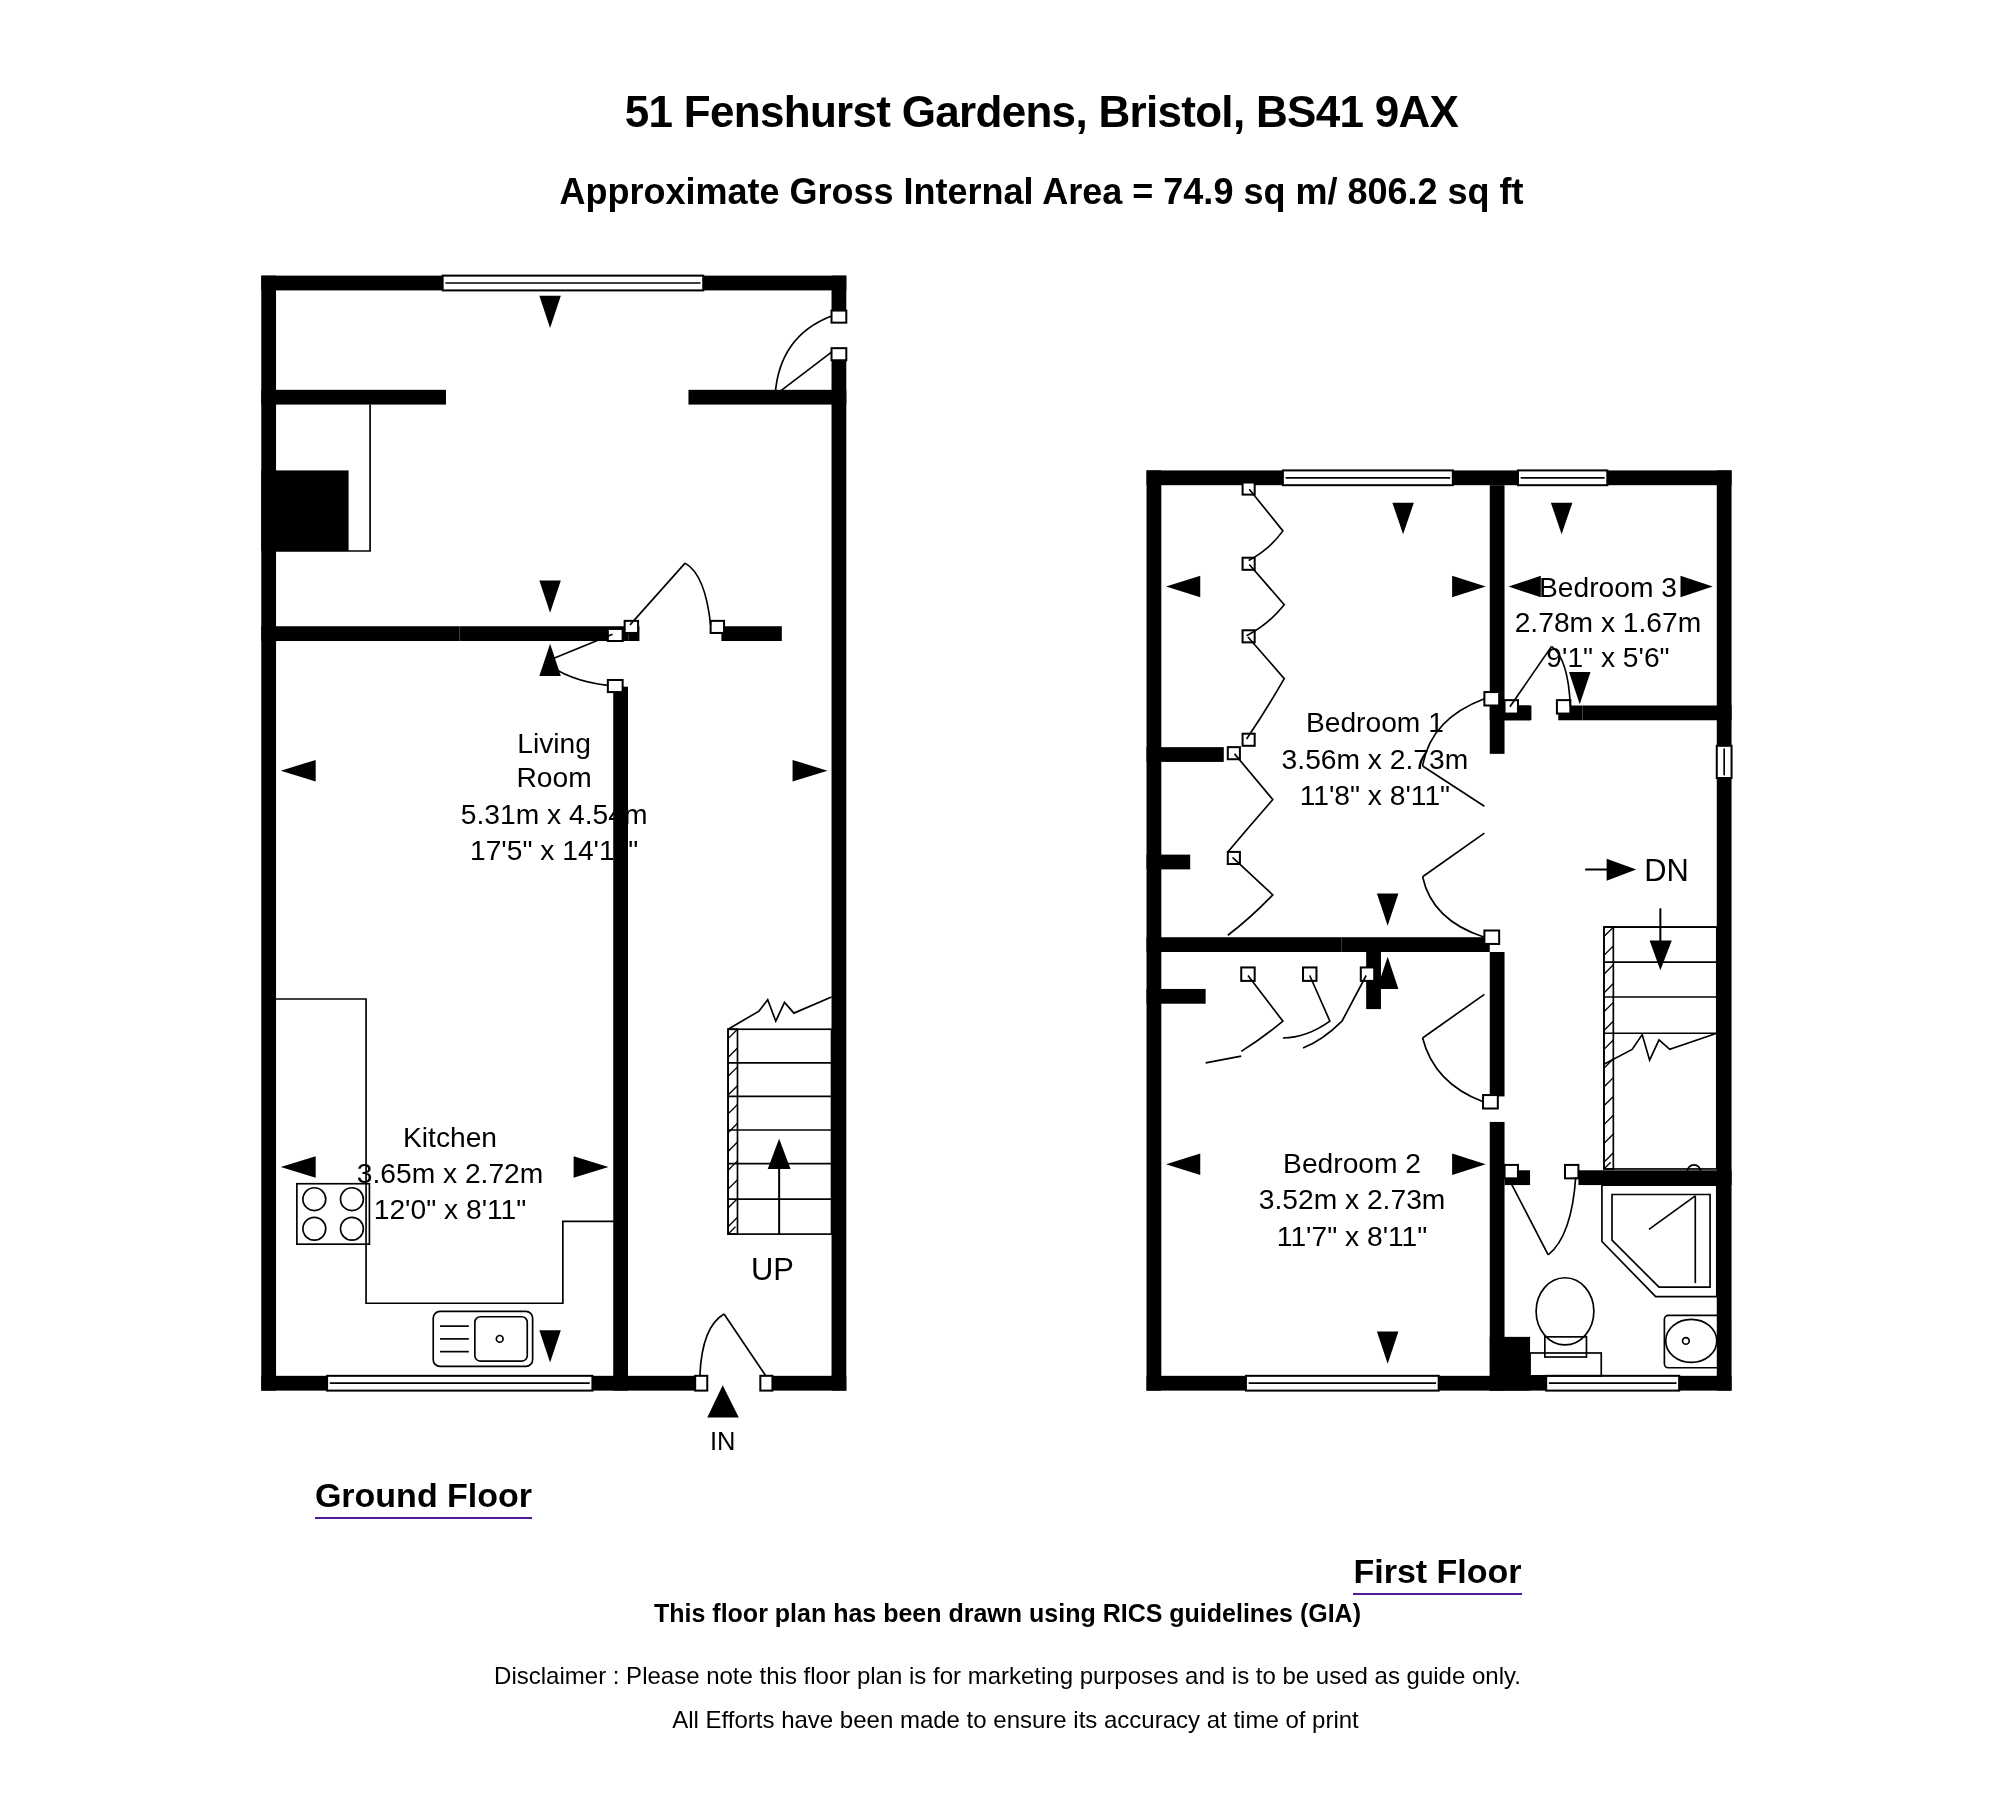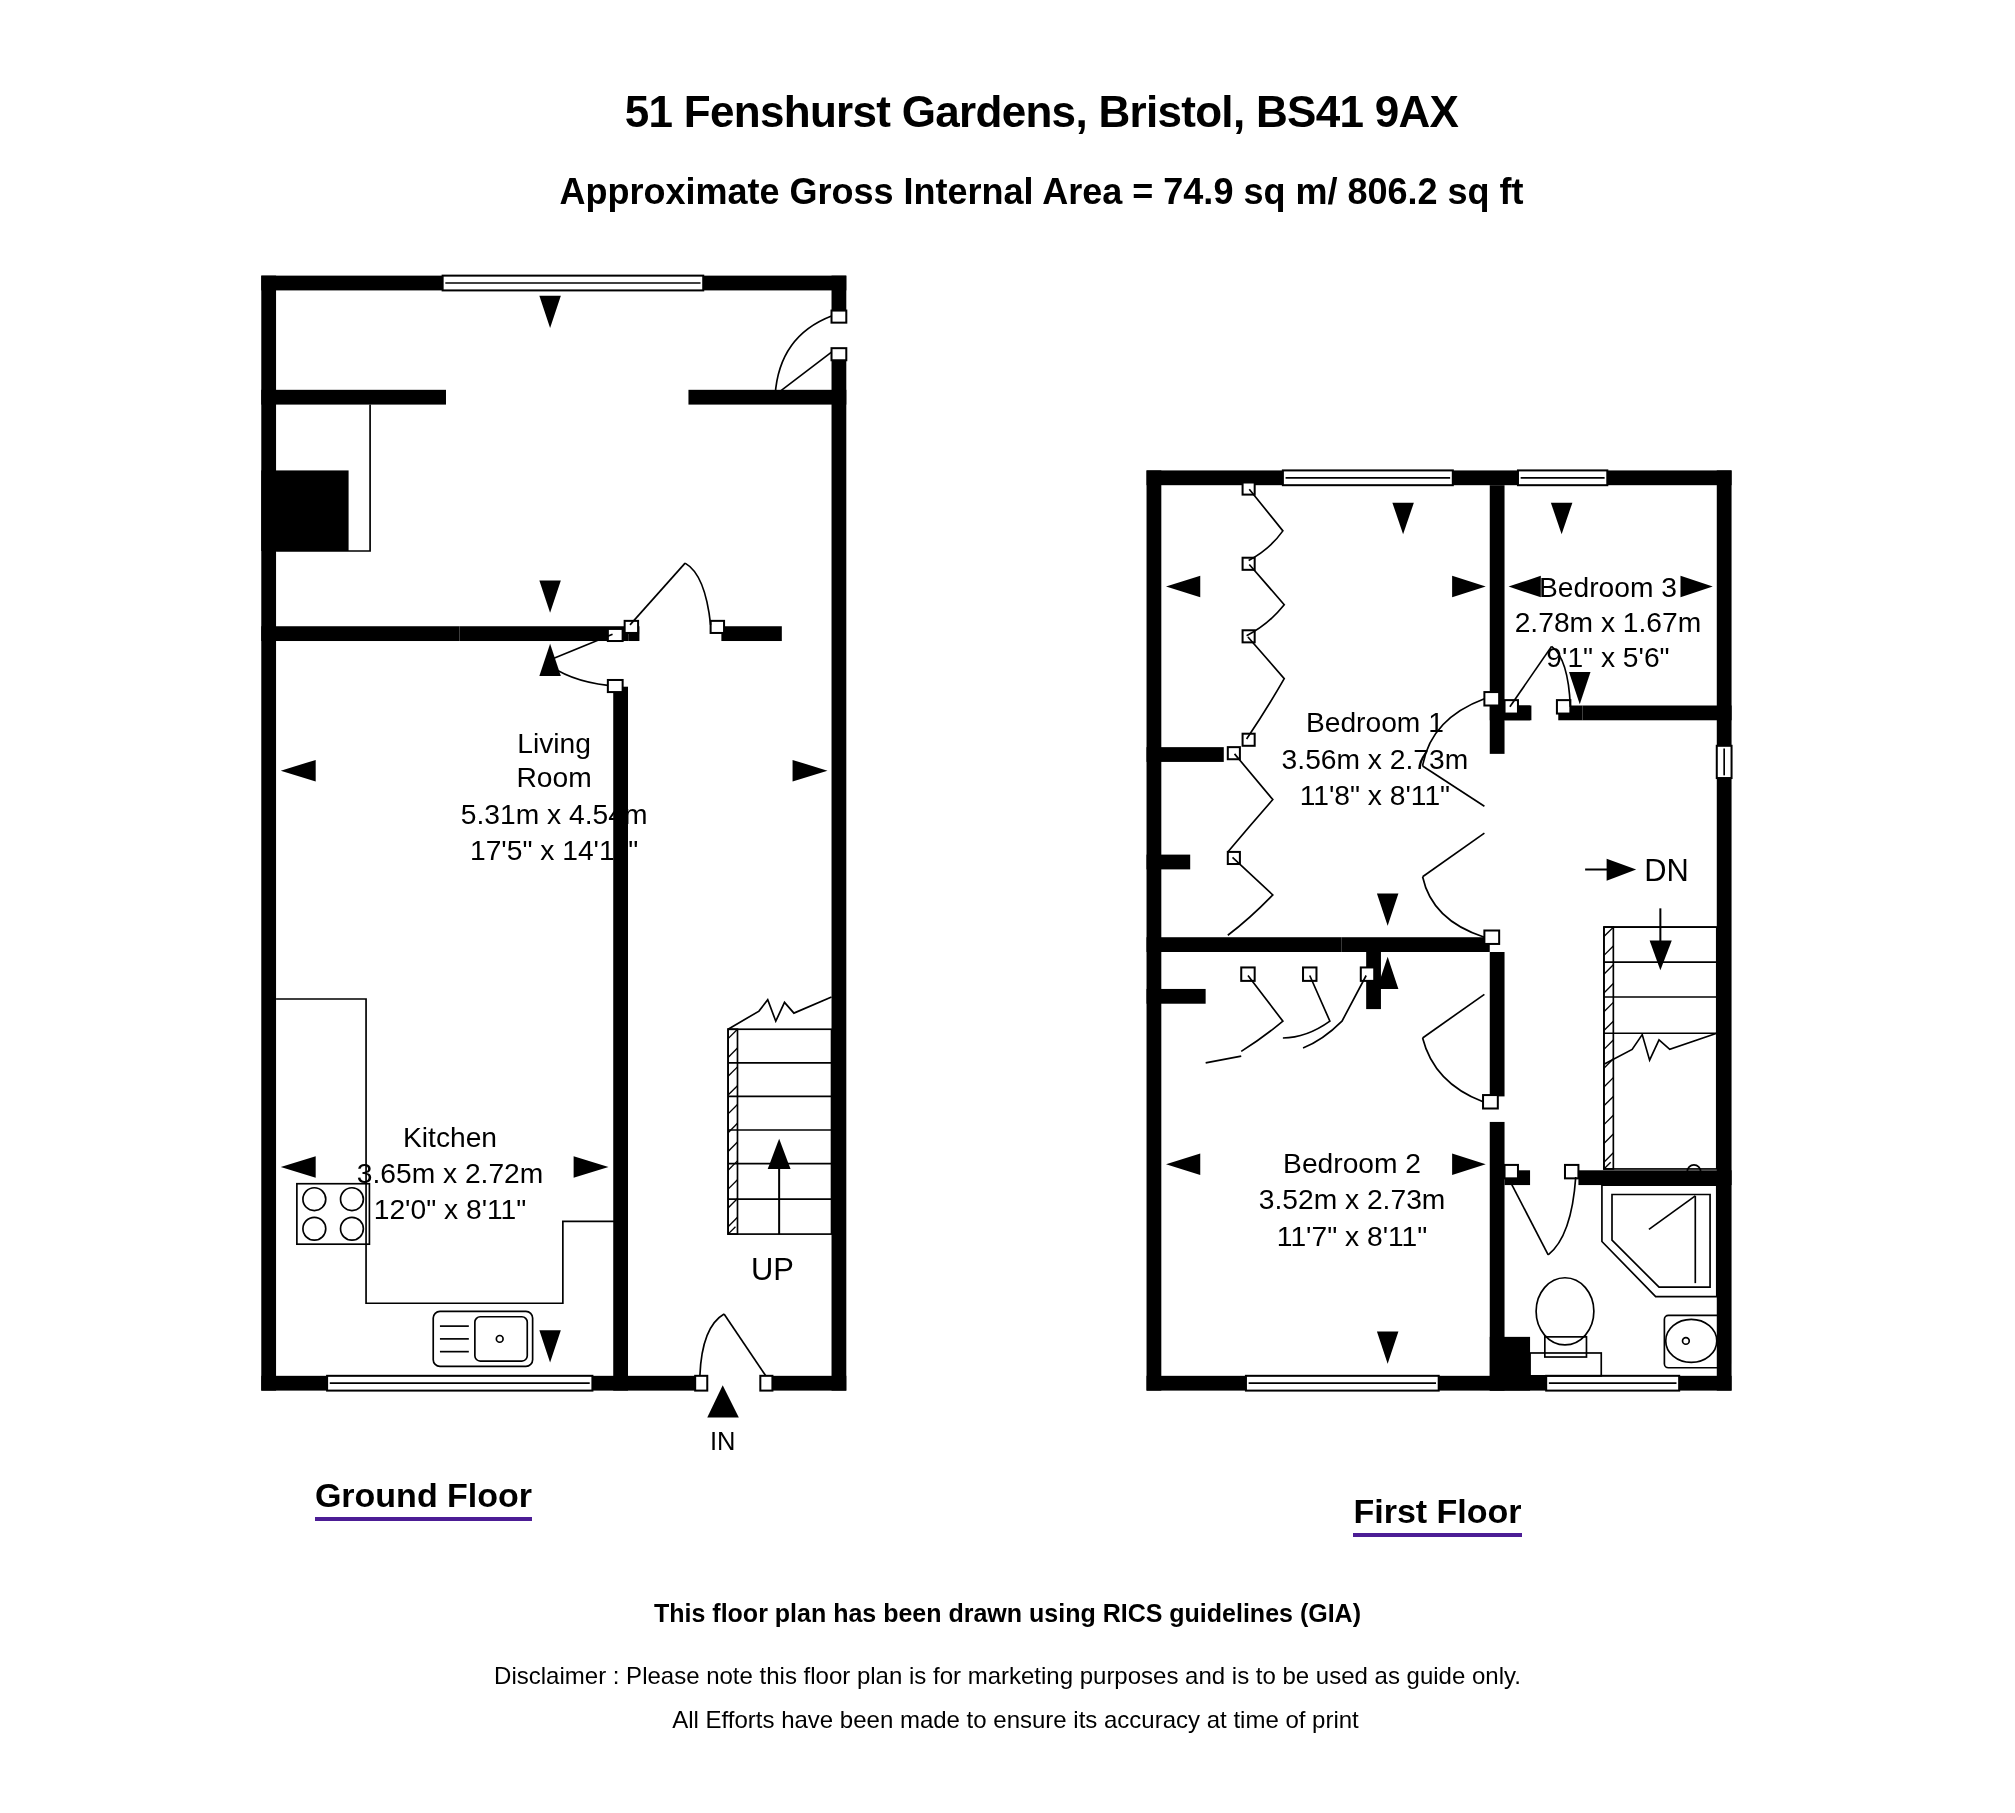--- a/index.html
+++ b/index.html
@@ -4,21 +4,21 @@
 <style>
   html,body{margin:0;padding:0;background:#ffffff;}
   body{width:2015px;height:1814px;position:relative;font-family:"Liberation Sans",sans-serif;color:#000;}
   #root{position:absolute;left:0;top:0;width:2015px;height:1814px;}
 
   .ttl{position:absolute;width:100%;text-align:center;font-weight:bold;padding-left:34px;}
   #page-title{top:87px;font-size:44px;letter-spacing:-0.7px;}
   #page-subtitle{top:171px;font-size:36px;}
 
   .floor-label{position:absolute;font-size:34px;font-weight:bold;text-align:center;}
-  .floor-label u{text-decoration:none;border-bottom:4px solid #4c1d95;padding-bottom:2.7px;}
+  .floor-label u{text-decoration:none;border-bottom:2px solid #4c1d95;padding-bottom:2.7px;}
 
   .footer-line{position:absolute;width:100%;text-align:center;}
   #footer-rics{top:1599px;font-size:25px;font-weight:bold;}
   #footer-disc1{top:1662px;font-size:24px;}
   #footer-disc2{top:1706px;font-size:24px;margin-left:8px;}
 
   svg{position:absolute;left:0;top:0;overflow:visible;}
   .wall{fill:#000;}
   .thin2{fill:none;stroke:#000;stroke-width:2.5;}
   .fillw{fill:#fff;stroke:#000;stroke-width:3;}
@@ -384,21 +384,21 @@
       <text class="rmtext" x="2013" y="1800">3.52m x 2.73m</text>
       <text class="rmtext" x="2013" y="1854">11'7" x 8'11"</text>
     </g>
 
     <text class="updn" x="2448" y="1312">DN</text>
   </svg>
 
   <div class="floor-label" style="left:289px;top:1476px;width:269px;">
     <u>Ground Floor</u>
   </div>
-  <div class="floor-label" style="left:1303px;top:1492px;width:269px;">
+  <div class="floor-label" style="left:1303px;top:1552px;width:269px;">
     <u>First Floor</u>
   </div>
 
   <div class="footer-line" id="footer-disc1">Disclaimer : Please note this floor plan is for marketing purposes and is to be used as guide only.</div>
   <div class="footer-line" id="footer-rics">This floor plan has been drawn using RICS guidelines (GIA)</div>
   <div class="footer-line" id="footer-disc2">All Efforts have been made to ensure its accuracy at time of print</div>
 
 </div>
 
 

